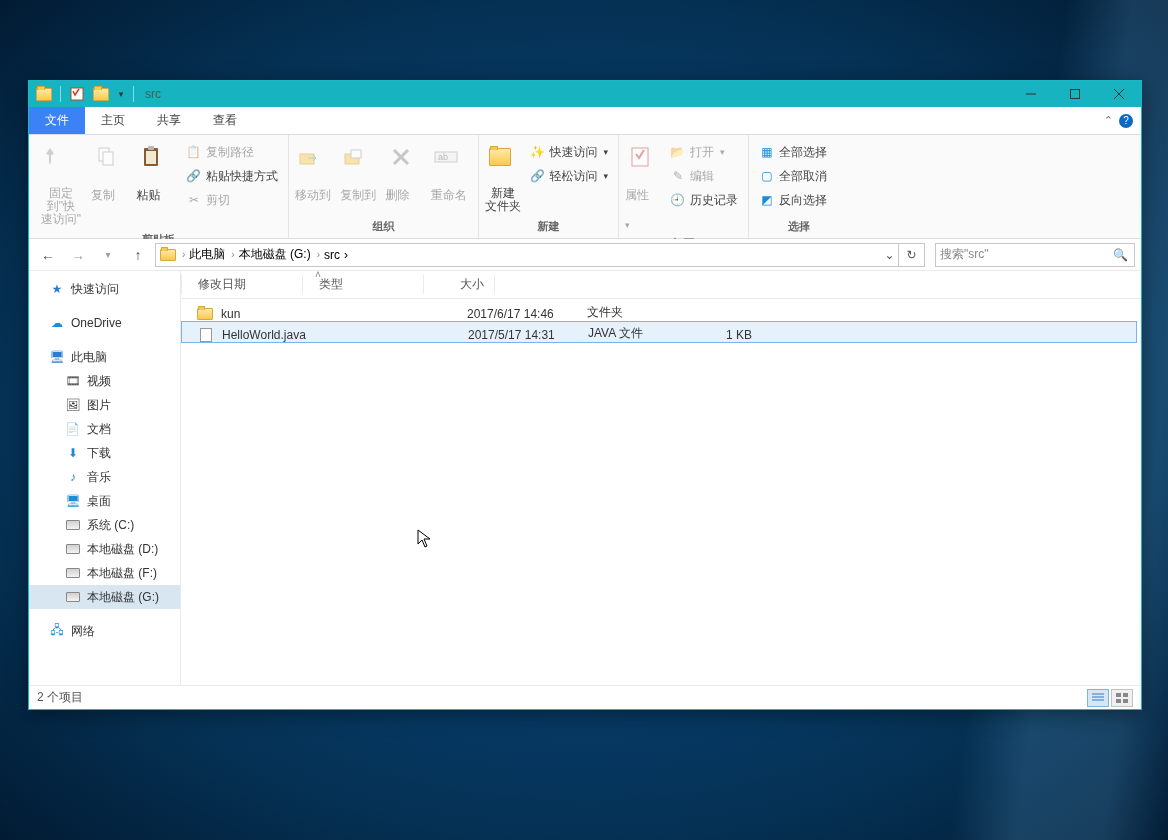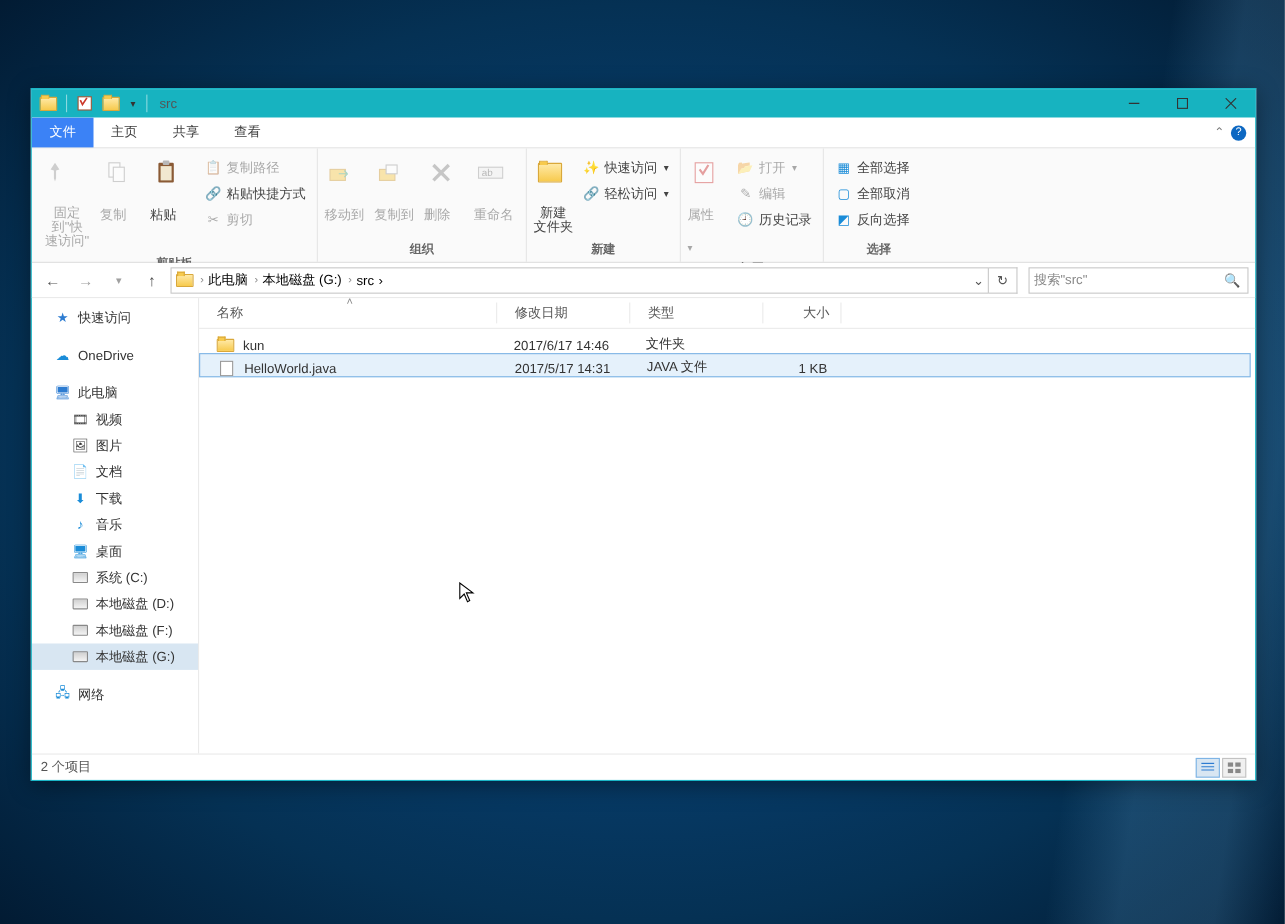--- a/index.html
+++ b/index.html
@@ -396,21 +396,20 @@
       <div class="side-gap"></div>
       <div class="side-item top" data-name="sidebar-network">
           <span class="icn-sm" data-name="network-icon" style="color:#1a8cd8">🖧</span>
           <span>网络</span>
         </div>
     </div>
 
     <div class="filelist" data-name="file-list">
       <div class="list-header" data-name="list-header">
         <span class="sort-arrow" data-name="sort-indicator-icon">˄</span>
-        <div class="col col-name" data-name="col-name">名称</div>
           <div class="colvsep"></div>
         <div class="col col-date" data-name="col-date">修改日期</div>
           <div class="colvsep"></div>
         <div class="col col-type" data-name="col-type">类型</div>
           <div class="colvsep"></div>
         <div class="col col-size" data-name="col-size">大小</div>
           <div class="colvsep"></div>
       </div>
       <div id="rows-container">
           <div class="row" data-name="file-row">

